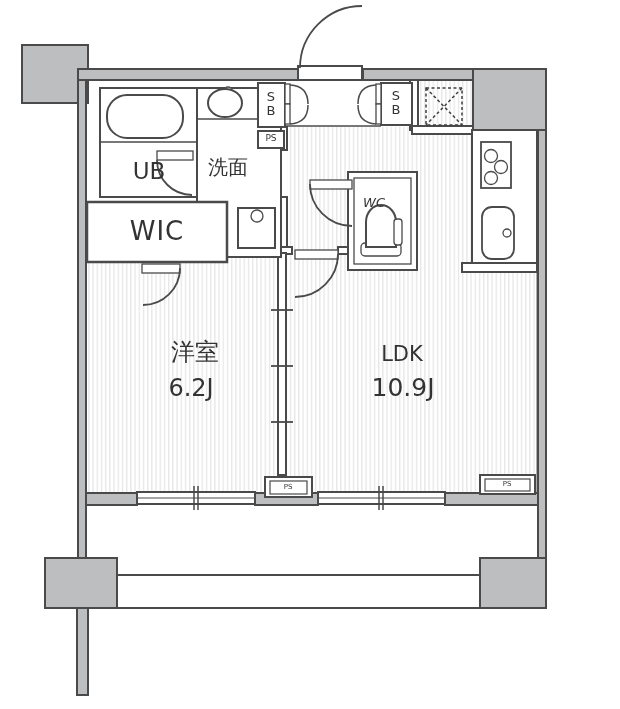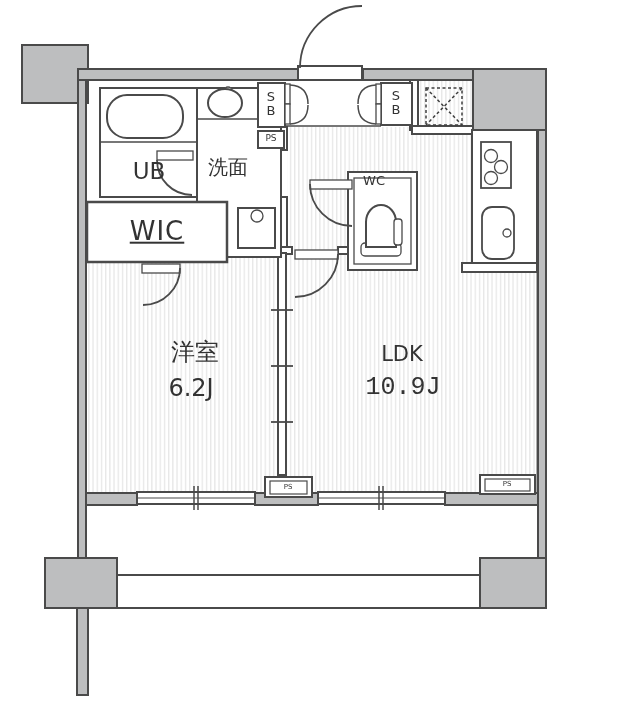--- a/index.html
+++ b/index.html
@@ -129,26 +129,26 @@
   <line class="ln" x1="194" y1="486" x2="194" y2="510"></line>
   <line class="ln" x1="198" y1="486" x2="198" y2="510"></line>
   <rect class="r" x="318" y="492" width="127" height="12"></rect>
   <line x1="318" y1="498" x2="445" y2="498" stroke="#4a4a4a" stroke-width="1.2"></line>
   <line class="ln" x1="379" y1="486" x2="379" y2="510"></line>
   <line class="ln" x1="383" y1="486" x2="383" y2="510"></line>
 </svg>
 
 <div class="lbl" style="left:149px;top:172px;font-size:23px;">UB</div>
 <div class="lbl" style="left:228px;top:167px;font-size:20px;">洗面</div>
-<div class="lbl" style="left:157px;top:231px;font-size:26px;letter-spacing:1px;text-decoration:underline;">WIC</div>
+<div class="lbl" style="left:157px;top:231px;font-size:26px;letter-spacing:1px;">WIC</div>
 <div class="lbl" style="left:175px;top:352px;font-size:24px;margin-left:20px;">洋室</div>
 <div class="lbl" style="left:172px;top:388px;font-size:24px;margin-left:19px;">6.2J</div>
 <div class="lbl" style="left:402px;top:355px;font-size:21px;">LDK</div>
-<div class="lbl" style="left:403px;top:388px;font-size:25px;font-family:Liberation Mono, monospace;">10.9J</div>
-<div class="lbl" style="left:374px;top:181px;font-size:13px;">WC</div>
+<div class="lbl" style="left:403px;top:388px;font-size:25px;">10.9J</div>
+<div class="lbl" style="left:374px;top:203px;font-size:13px;font-style:italic;">WC</div>
 
 <div class="lbl" style="left:271px;top:104px;font-size:13px;">
       <span class="stk">S</span>
       <span class="stk">B</span>
     </div>
 <div class="lbl" style="left:396px;top:103px;font-size:13px;">
       <span class="stk">S</span>
       <span class="stk">B</span>
     </div>
 

